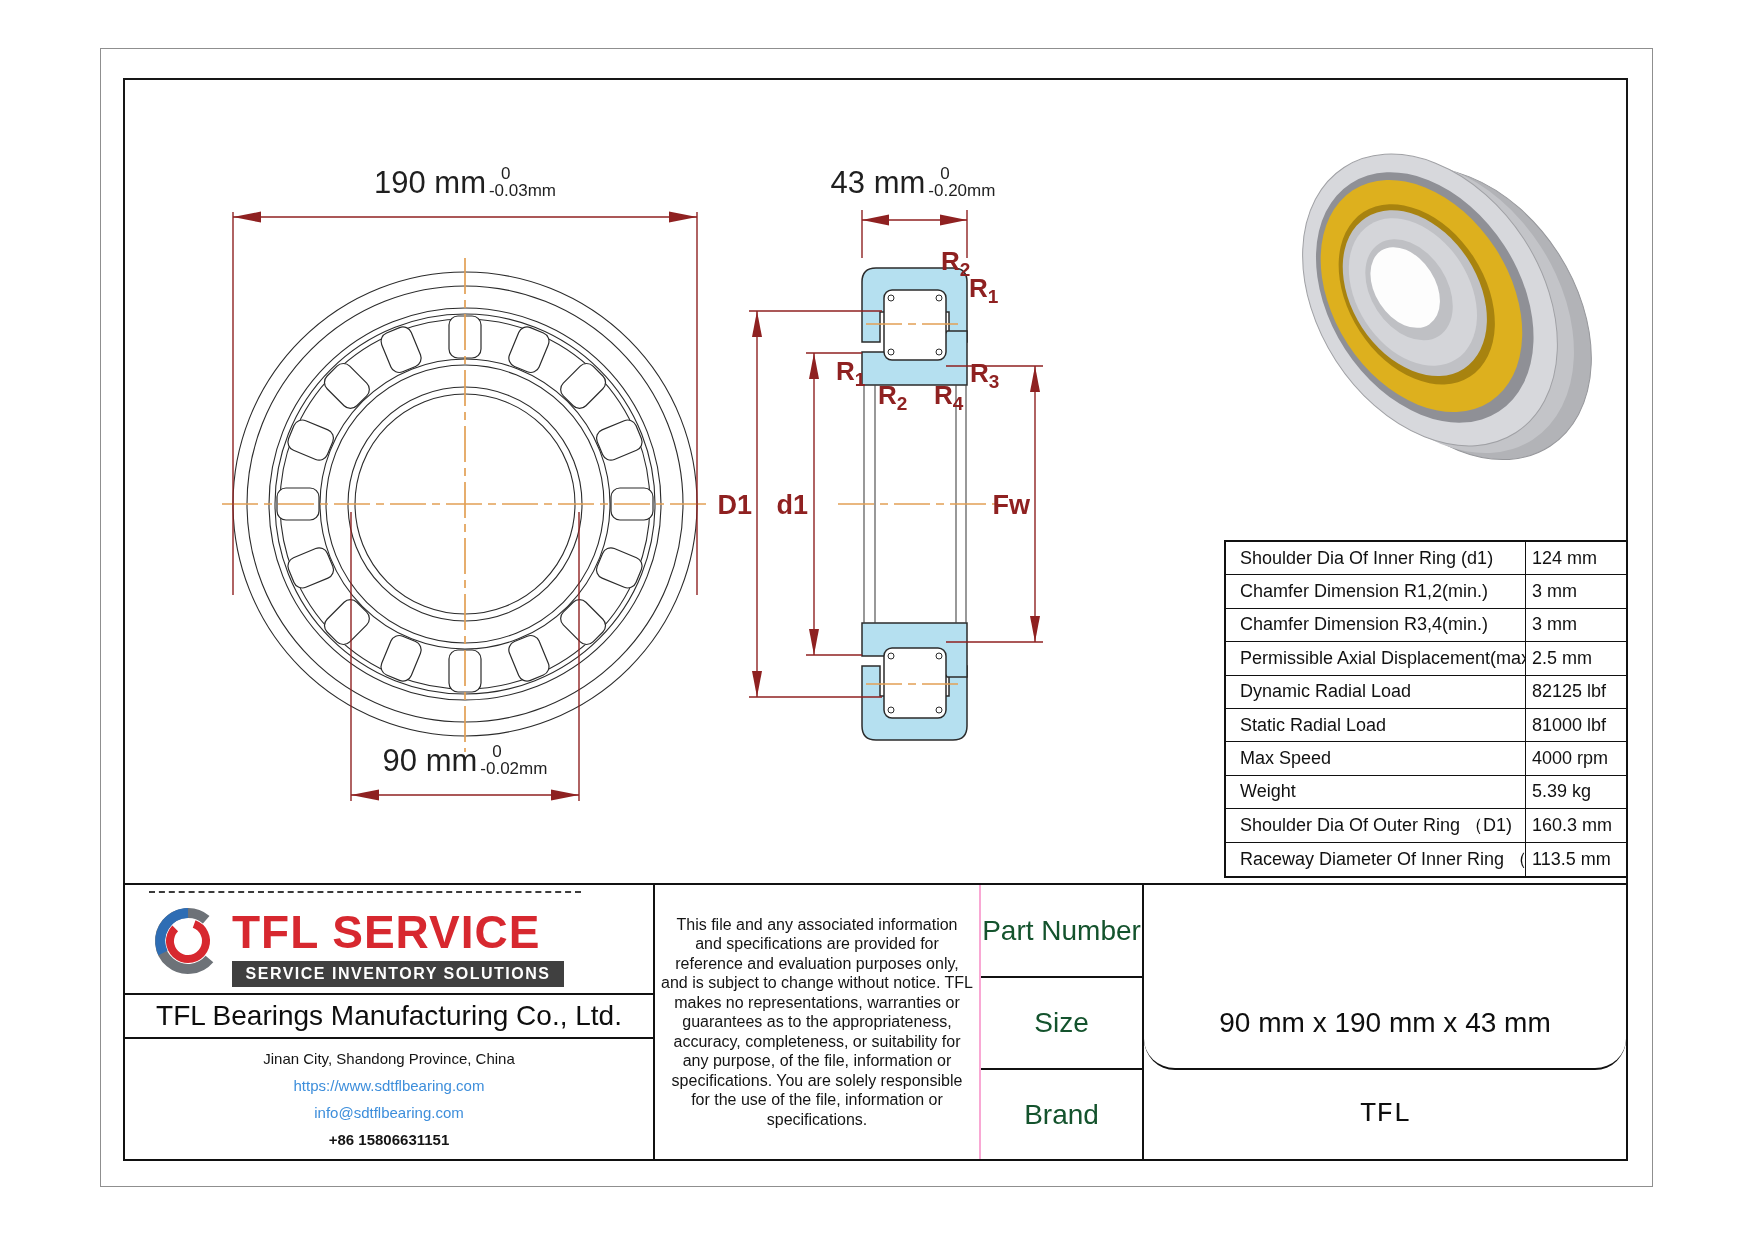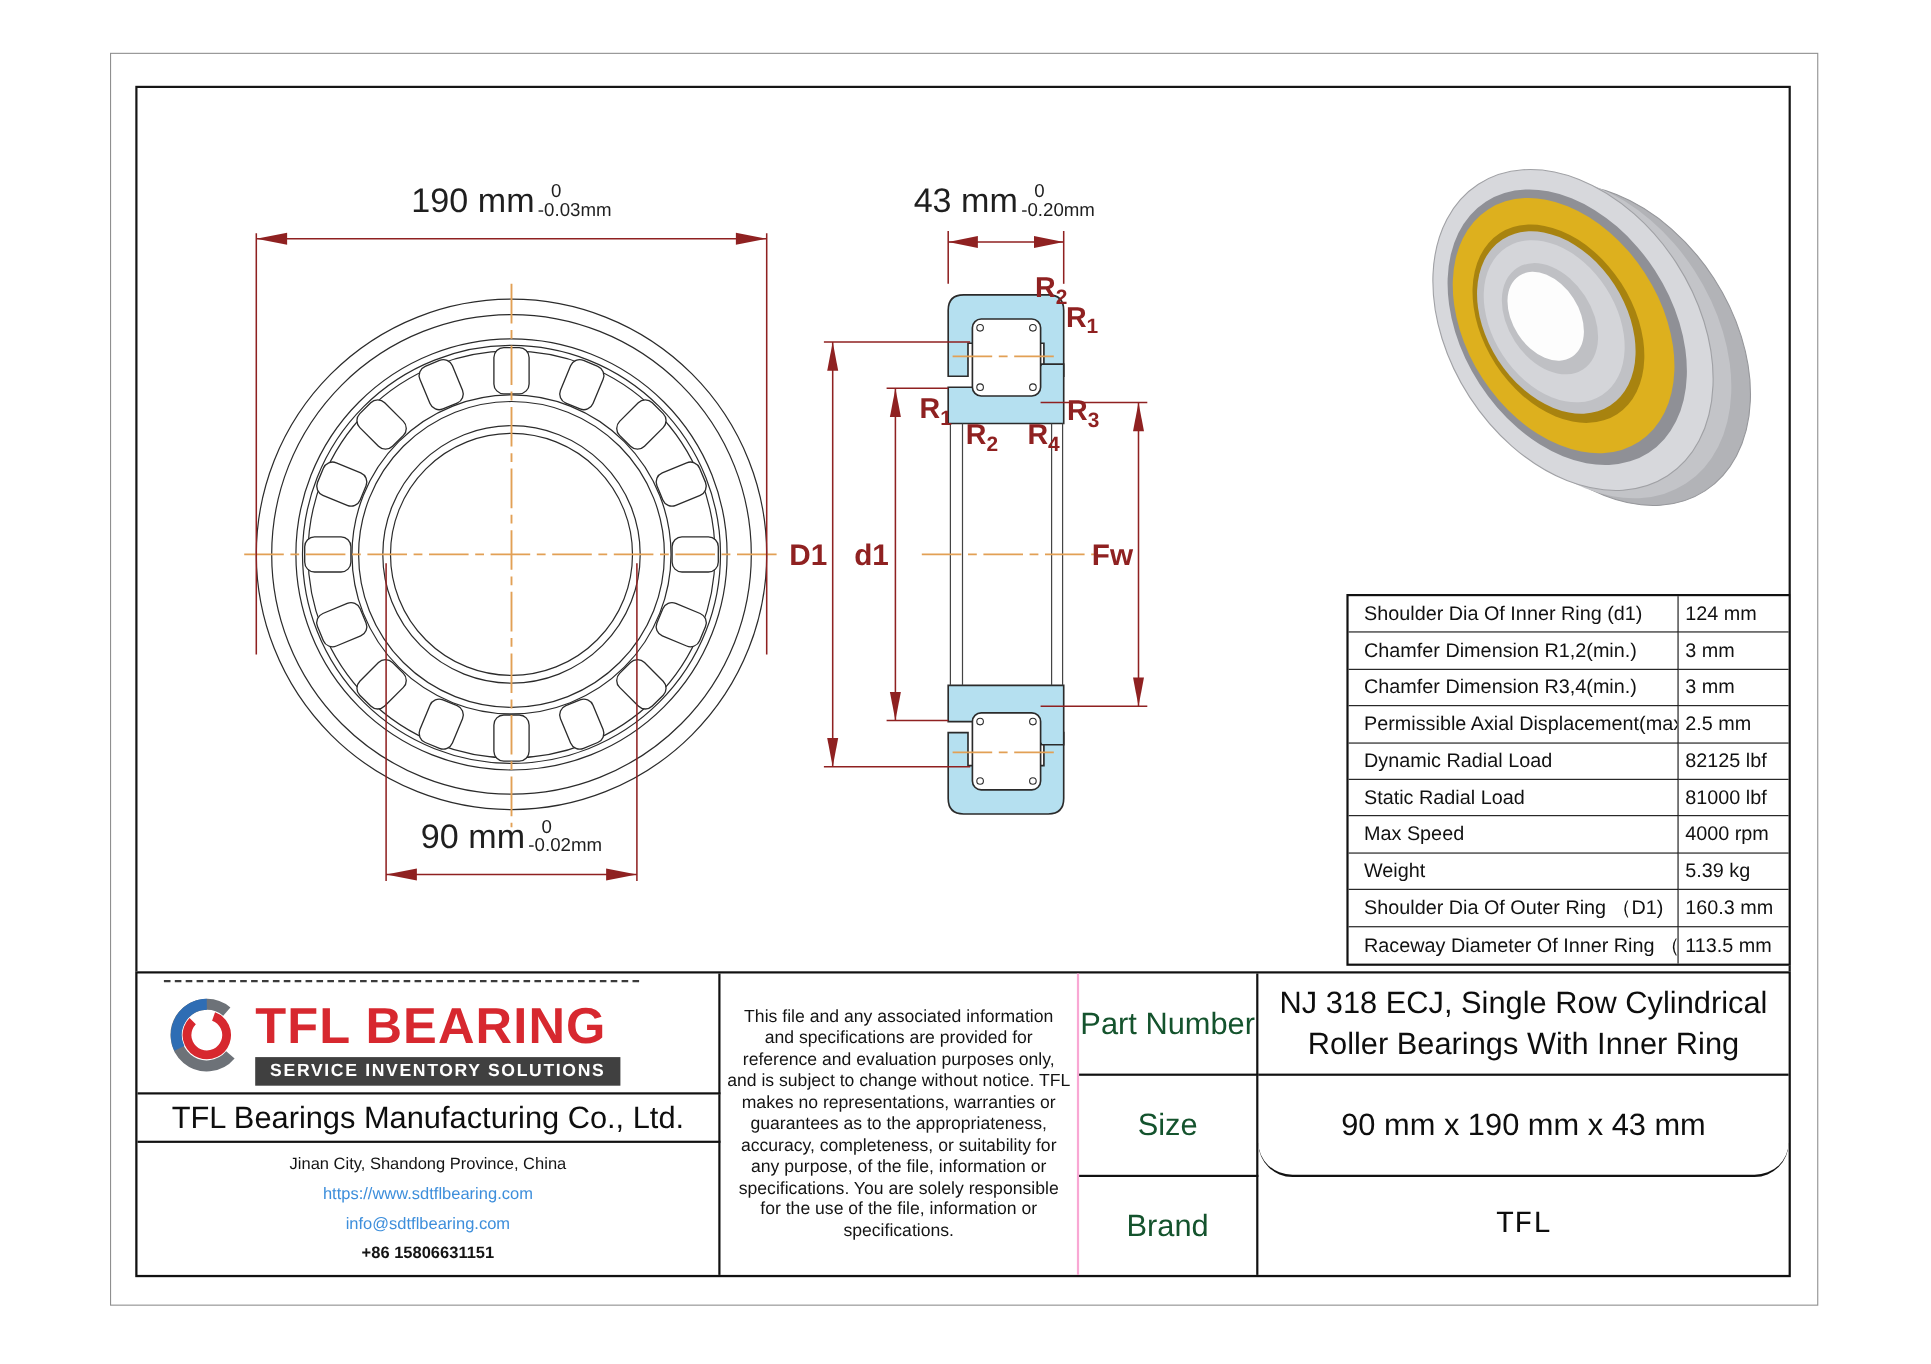--- a/index.html
+++ b/index.html
@@ -262,34 +262,33 @@
 
   <div class="title-block">
     <div class="tb-cell tb-logo">
       <div class="logo-dash"></div>
       <svg class="logo-icon" viewBox="0 0 78 78">
         <circle cx="39" cy="40" r="28" fill="none" stroke="#6d7278" stroke-width="10" stroke-dasharray="132 44" transform="rotate(40 39 40)"></circle>
         <path d="M 39 12 A 28 28 0 0 0 14 52" fill="none" stroke="#2e6db4" stroke-width="10"></path>
         <circle cx="39" cy="40" r="18" fill="none" stroke="#d7282f" stroke-width="8" stroke-dasharray="92 22" transform="rotate(-70 39 40)"></circle>
         <circle cx="39" cy="40" r="11" fill="#ffffff"></circle>
       </svg>
-      <div class="logo-brand">TFL BEARING</div>
+      <div class="logo-brand">TFL SERVICE</div>
       <div class="logo-tagline">SERVICE INVENTORY SOLUTIONS</div>
     </div>
     <div class="tb-cell tb-company">TFL Bearings Manufacturing Co., Ltd.</div>
     <div class="tb-cell tb-address">
       <span>Jinan City, Shandong Province, China</span>
       <a class="addr-link" href="#">https://www.sdtflbearing.com</a>
       <a class="addr-link" href="#">info@sdtflbearing.com</a>
       <span class="addr-phone">+86 15806631151</span>
     </div>
     <div class="tb-cell tb-disclaimer">
       <div class="txt">This file and any associated information and specifications are provided for reference and evaluation purposes only, and is subject to change without notice. TFL makes no representations, warranties or guarantees as to the appropriateness, accuracy, completeness, or suitability for any purpose, of the file, information or specifications.  You are solely responsible for the use of the file, information or specifications.</div>
     </div>
     <div class="tb-cell tb-fl fl0">Part Number</div>
-    <div class="tb-cell tb-fv fv0">NJ 318 ECJ, Single Row Cylindrical Roller Bearings With Inner Ring</div>
     <div class="tb-cell tb-fl fl1">Size</div>
     <div class="tb-cell tb-fv fv1">90 mm x 190 mm x 43 mm</div>
     <div class="tb-cell tb-fl fl2">Brand</div>
     <div class="tb-cell tb-fv fv2">TFL</div>
   </div>
 
 </div>
 
 </body></html>

